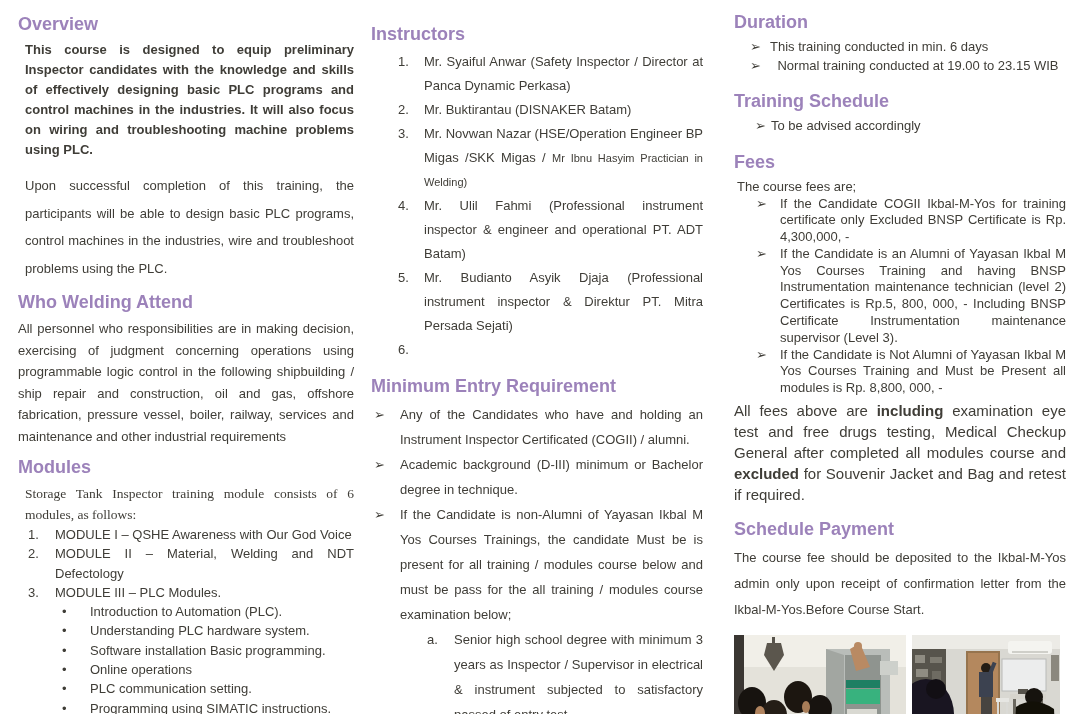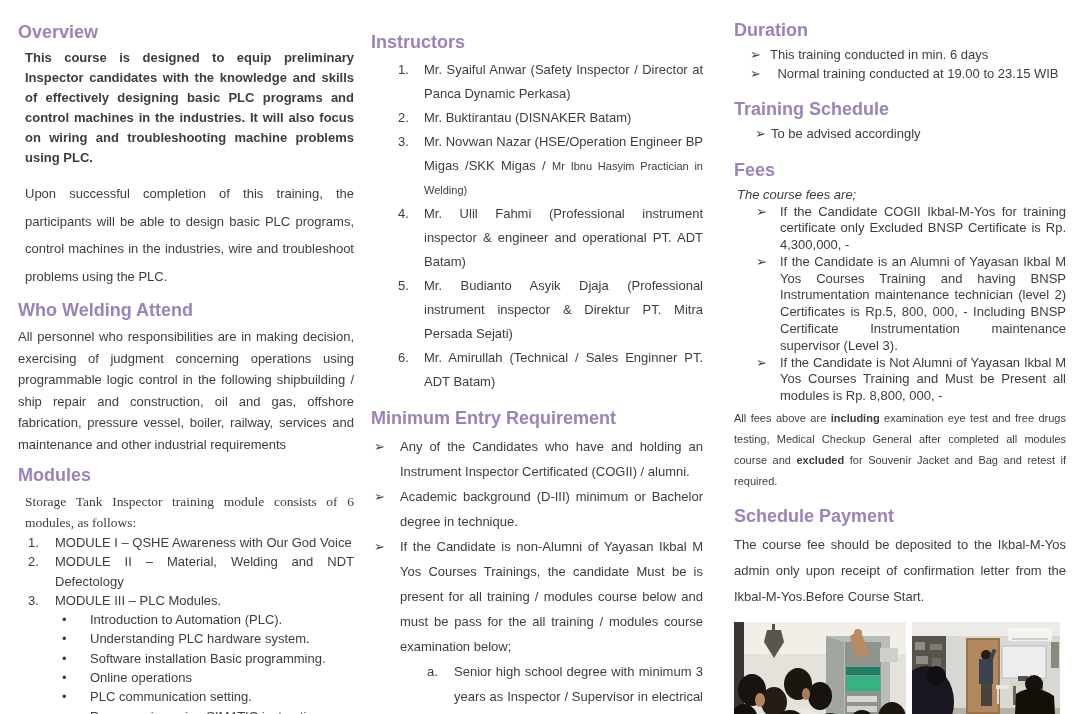--- a/index.html
+++ b/index.html
@@ -11,21 +11,21 @@
     width:1086px;height:714px;background:#ffffff;
     font-family:"Liberation Sans",sans-serif;color:var(--ink);
     position:relative;overflow:hidden;
   }
   .col{position:absolute;top:0;}
   .col1{left:18px;top:14px;width:336px;}
   .col2{left:371px;top:24px;width:332px;}
   .col3{left:734px;top:12px;width:332px;}
   .h{
     font-size:18px;font-weight:bold;color:var(--purple);
-    margin:8px 0 5px 0;letter-spacing:0;
+    margin:0 0 5px 0;letter-spacing:0;
   }
   .p{margin:0;text-align:justify;font-size:13px;}
   .indent{padding-left:7px;}
   
   .lh20{line-height:20px;font-weight:bold;}
   .lh28{line-height:27.5px;}
   .lh215{line-height:21.5px;}
   .serif{font-family:"Liberation Serif",serif;font-size:13.5px;line-height:21px;}
   .modlist{font-size:13px;line-height:19.3px;}
   
@@ -44,24 +44,24 @@
   .arow{display:flex;}
   .barrow{flex:none;}
   .merlist{font-size:13px;line-height:25px;margin-top:4px;}
   .mer .barrow{width:26px;margin-left:3px;}
   .sub .nnum{width:27px;margin-left:56px;}
   
   .durlist{font-size:13px;line-height:18.5px;}
   .dur .barrow{width:20px;margin-left:16px;}
   .tslist{font-size:13px;line-height:18.5px;}
   .ts .barrow{width:16px;margin-left:21px;}
-  .feeintro{font-size:13px;line-height:17px;margin:2px 0 1px 3px;font-style:italic;}
+  .feeintro{font-size:13px;line-height:17px;margin:2px 0 1px 3px;}
   .feelist{font-size:13px;line-height:16.8px;}
   .fee .barrow{width:24px;margin-left:22px;}
-  .note{font-size:11px;line-height:21px;margin-top:3px;}
+  .note{font-size:15px;line-height:21px;margin-top:3px;}
   .paybody{font-size:13px;line-height:26px;}
   .mt14{margin-top:14px;}
   .mt16{margin-top:16px;}
   .mb10{margin-bottom:10px;}
   .mb12{margin-bottom:12px;}
   .photos{display:flex;gap:6px;margin-top:12px;}
   .photo{display:block;flex:none;}
 </style>
 </head>
 <body>
@@ -147,21 +147,20 @@
         <div class="nrow ins">
           <span class="nnum">4.</span>
           <span class="ntext">Mr. Ulil Fahmi (Professional instrument inspector &amp; engineer and operational PT. ADT Batam)</span>
         </div>
         <div class="nrow ins">
           <span class="nnum">5.</span>
           <span class="ntext">Mr. Budianto Asyik Djaja (Professional instrument inspector &amp; Direktur PT. Mitra Persada Sejati)</span>
         </div>
         <div class="nrow ins">
           <span class="nnum">6.</span>
-          <span class="ntext">Mr. Amirullah (Technical / Sales Enginner PT. ADT Batam)</span>
         </div>
       </div>
     </section>
 
     <section class="mt14">
       <h2 class="h">Minimum Entry Requirement</h2>
       <div class="merlist">
         <div class="arow mer">
           <span class="barrow">➢</span>
           <span class="ntext">Any of the Candidates who have and holding an Instrument Inspector Certificated (COGII) / alumni.</span>

